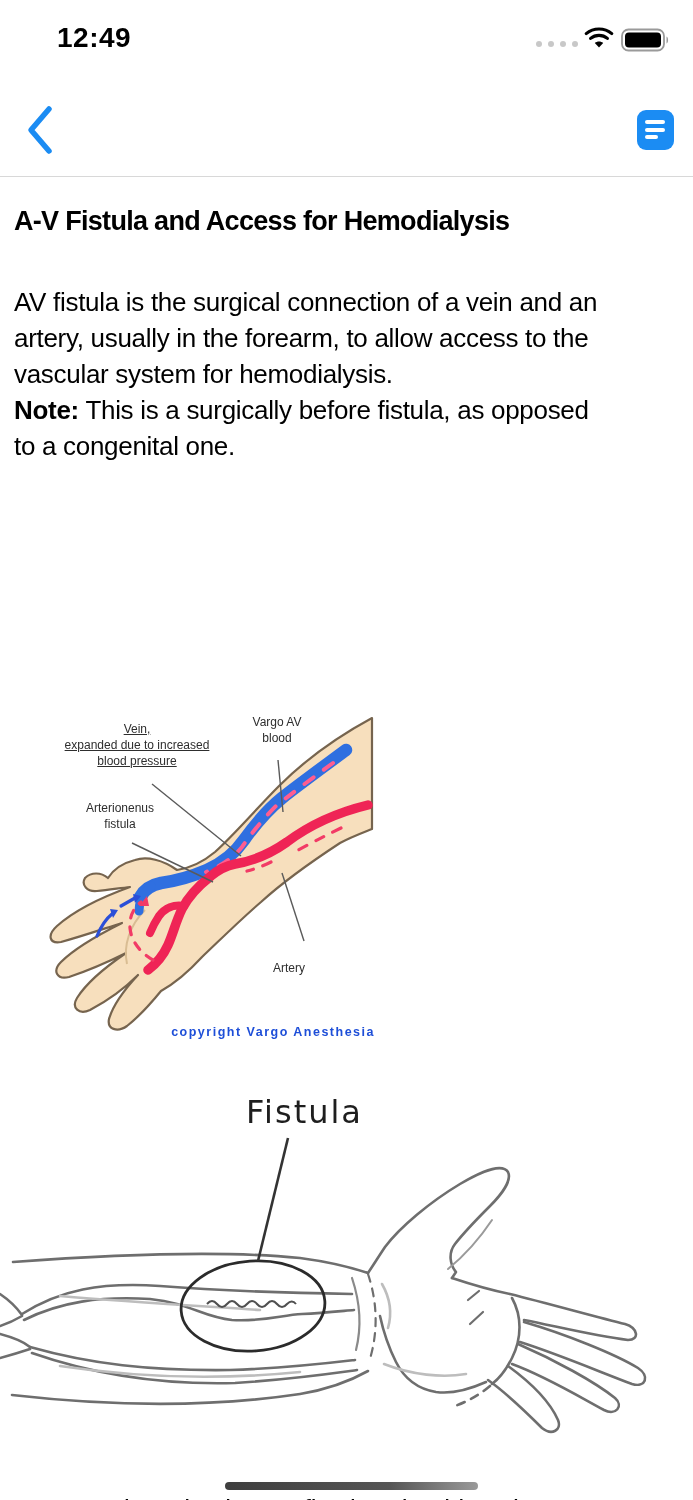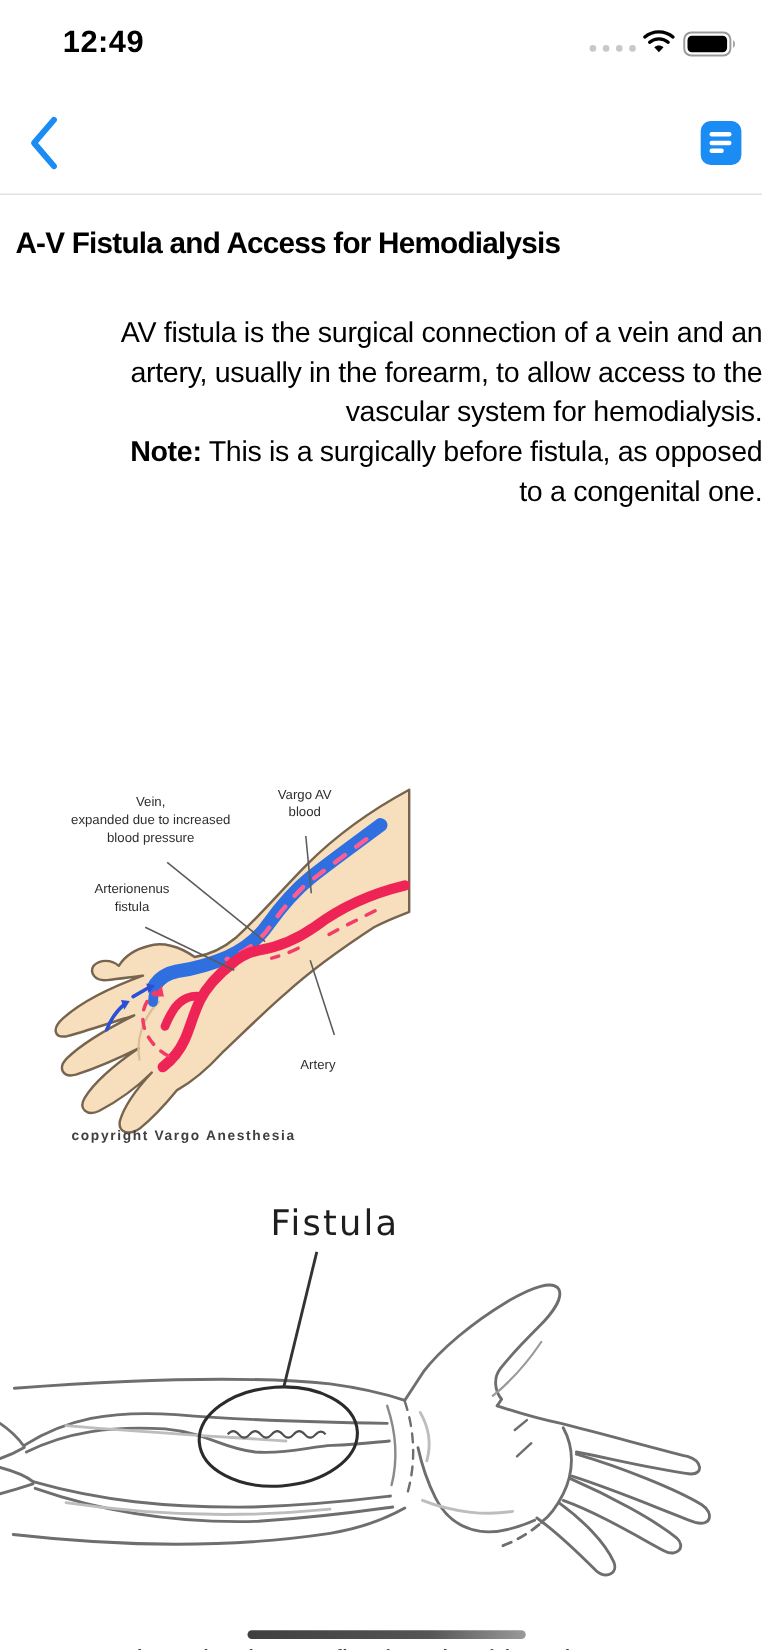--- a/index.html
+++ b/index.html
@@ -18,32 +18,32 @@
   .menu-btn{position:absolute;left:637px;top:110px;width:37px;height:40px;border-radius:9px;cursor:pointer;}
   .menu-btn .l{position:absolute;left:8px;height:4px;border-radius:2px;background:#fff;}
   .menu-btn .l1{top:10px;width:20px;}
   .menu-btn .l2{top:17.5px;width:20px;}
   .menu-btn .l3{top:25px;width:13px;}
   .divider{position:absolute;left:0;top:176px;width:693px;height:1px;background:#d8d8d8;}
   
   .title{position:absolute;left:14px;top:206px;width:679px;font-size:27px;font-weight:700;
          letter-spacing:-.7px;white-space:nowrap;}
   .body-block{position:absolute;left:14px;top:284px;width:679px;font-size:26px;line-height:36px;
-         letter-spacing:-.3px;text-align:right;}
+         letter-spacing:-.3px;}
   .pre{white-space:pre;}
   
   .fig1{position:absolute;left:35px;top:710px;width:340px;height:340px;}
   .fig1 svg{position:absolute;left:0;top:0;}
   .fig-label{position:absolute;font-size:12px;line-height:16px;color:#2e2e2e;text-align:center;white-space:pre-line;}
-  .lbl-vein{left:2px;top:11px;width:200px;}
+  .lbl-vein{left:2px;top:11px;width:200px;text-decoration:underline;}
   .lbl-mixed{left:192px;top:4px;width:100px;}
   .lbl-fistula{left:35px;top:90px;width:100px;}
   .lbl-artery{left:238px;top:250px;width:70px;text-align:left;}
-  .copyright{position:absolute;left:30px;right:0;top:315px;text-align:left;font-size:12.5px;
-         font-weight:700;color:#404040;letter-spacing:1.5px;}
+  .copyright{position:absolute;left:30px;right:0;top:315px;text-align:right;font-size:12.5px;
+         font-weight:700;color:#1d4ed8;letter-spacing:1.5px;}
   
   .fig2{position:absolute;left:0;top:1072px;width:693px;height:392px;}
   .fistula-label{position:absolute;left:246px;top:21px;font-family:"DejaVu Sans",sans-serif;
          font-size:32px;color:#1e1e1e;letter-spacing:2px;}
   
   .home-bar{position:absolute;left:225px;top:1482px;width:253px;height:8px;border-radius:4px;
          background:linear-gradient(90deg,#3f3f3f 0%,#555 65%,#9a9a9a 100%);}
   .clipped-note{position:absolute;left:14px;top:1491px;width:679px;font-size:26px;line-height:36px;
          letter-spacing:-.3px;white-space:nowrap;}
 </style>

